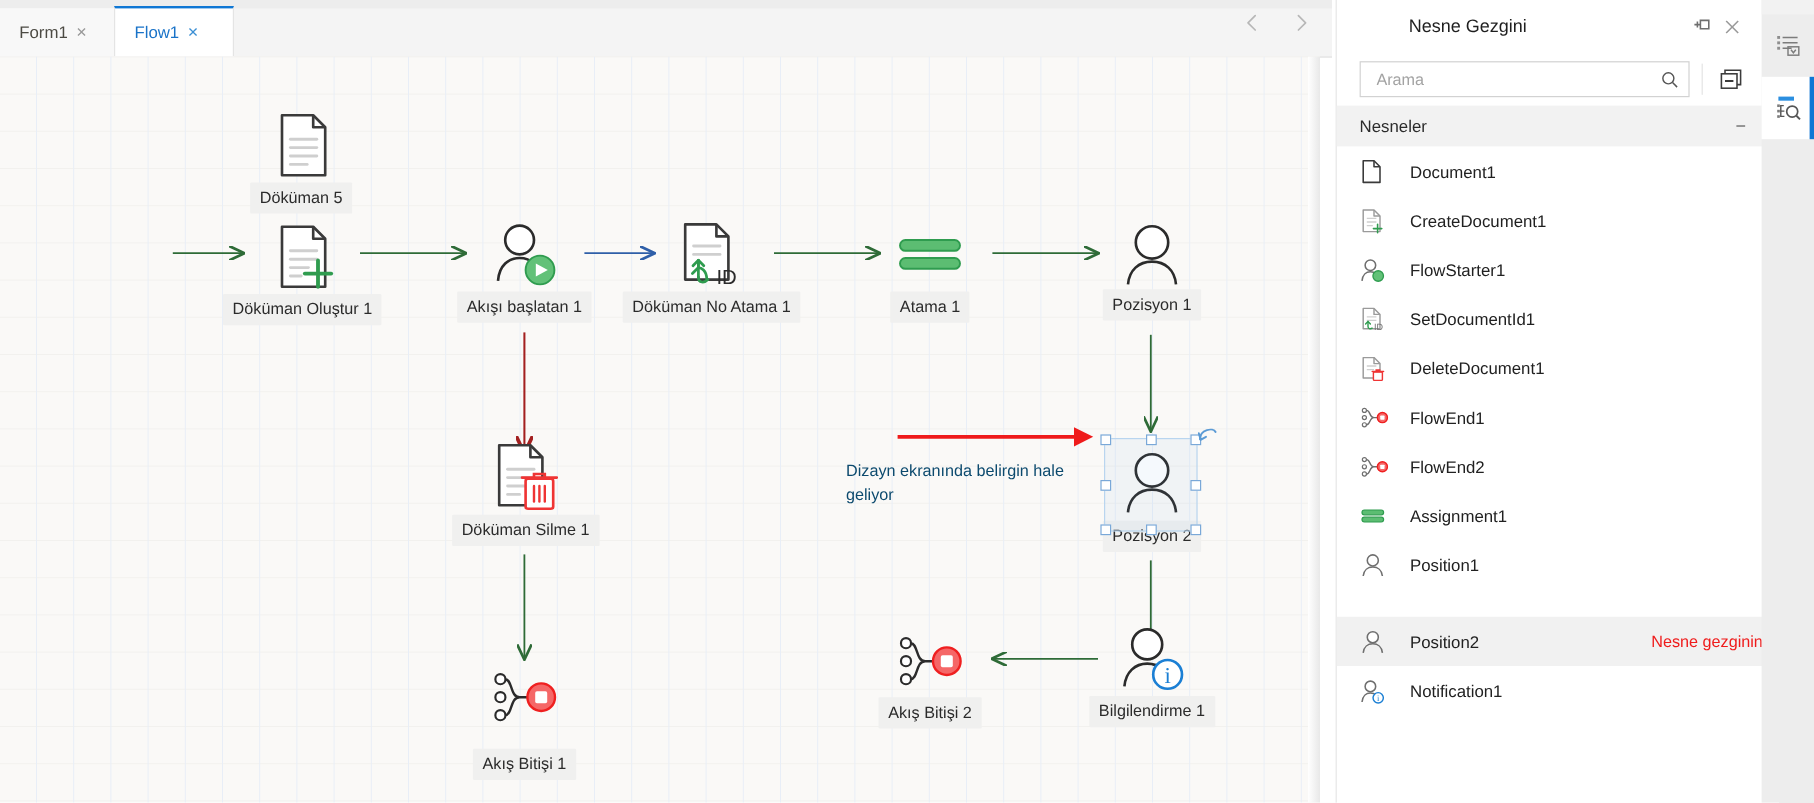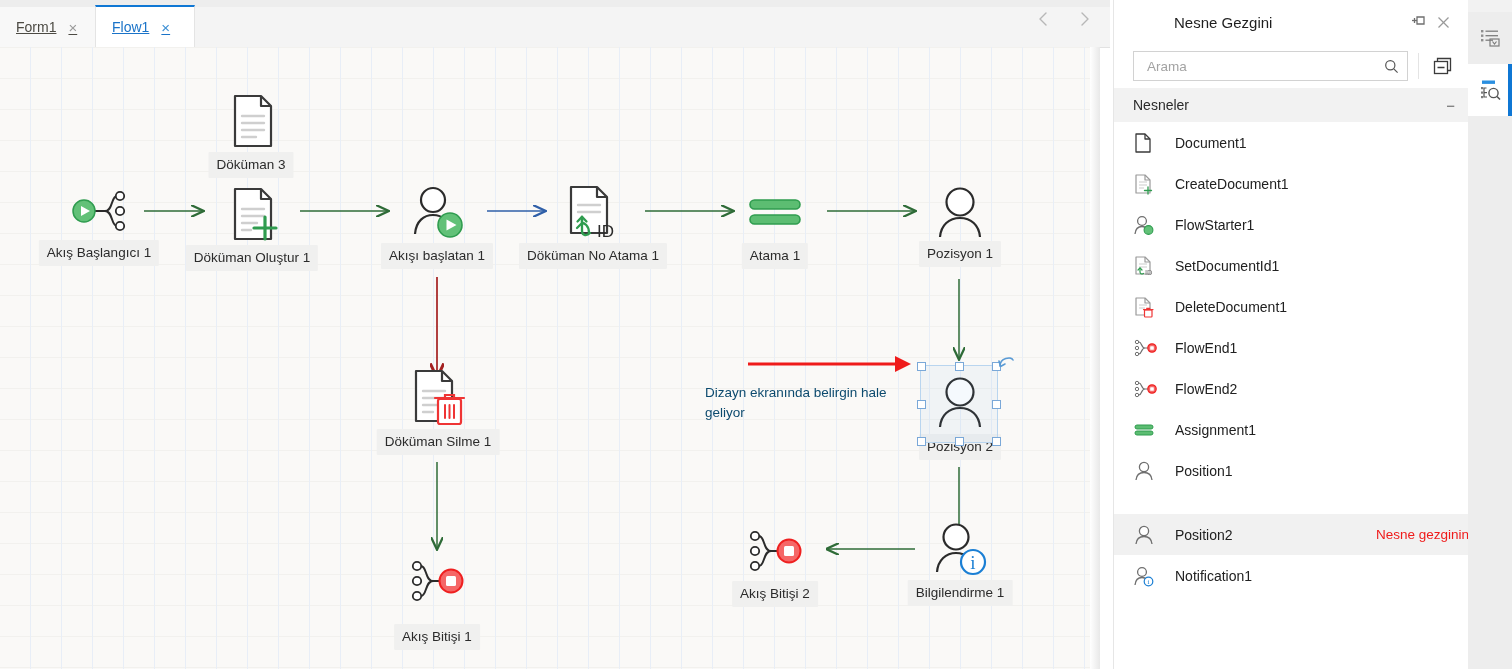--- a/index.html
+++ b/index.html
@@ -12,21 +12,21 @@
   .app{position:relative;width:1512px;height:669px;}
 
   
   .tabstrip{
     position:absolute;left:0;top:0;width:1110px;height:47px;
     background:#f4f4f4;border-bottom:1px solid #e2e2e2;
   }
   .tabstrip .topshade{position:absolute;left:0;top:0;width:100%;height:7px;background:#ededed;}
   .tab{
     position:absolute;top:7px;height:40px;display:flex;align-items:center;
-    gap:12px;padding:0 14px 0 16px;box-sizing:border-box;font-size:14px;cursor:pointer;text-decoration:underline;
+    gap:7px;padding:0 14px 0 16px;box-sizing:border-box;font-size:14px;cursor:pointer;
   }
   .tab .tab-x{font-size:15px;line-height:1;color:#9a9a9a;font-family:"Liberation Sans",sans-serif;}
   .tab.inactive{left:0;width:95px;background:#f8f8f8;color:#4c4a43;}
   .tab.active{
     left:95px;width:100px;background:#ffffff;color:#1a73c8;
     border-top:2.5px solid #0f77d4;border-left:1px solid #e4e4e4;border-right:1px solid #e4e4e4;
     top:5px;height:42px;
   }
   .tab.active .tab-x{color:#3b8fd4;}
 
@@ -187,48 +187,35 @@
       <line x1="959" y1="232" x2="959" y2="312" stroke="#2e6b37" stroke-width="1.5" marker-end="url(#agreen)"></line>
 
       <line x1="959" y1="420" x2="959" y2="500" stroke="#2e6b37" stroke-width="1.5" marker-end="url(#agreen)"></line>
 
       <line x1="915" y1="502" x2="827" y2="502" stroke="#2e6b37" stroke-width="1.5" marker-end="url(#agreenL)"></line>
 
       <line x1="748" y1="317" x2="900" y2="317" stroke="#ef1b1b" stroke-width="3.2"></line>
       <path d="M895,309 L911,317 L895,325 Z" fill="#ef1b1b"></path>
     </svg>
 
-    <div class="node" style="left:60px;top:138px;width:78px;height:52px;">
-      <div class="glyph">
-        <svg width="60" height="52" viewBox="0 0 60 52">
-          <path d="M26 26 H36 M36 26 C44 26 42 11 48 11 M36 26 C44 26 42 41 48 41" stroke="#2b2b2b" stroke-width="2" fill="none"></path>
-          <circle cx="15" cy="26" r="11" fill="#62c178" stroke="#2f9c4f" stroke-width="1.5"></circle>
-          <path d="M12 21 L21 26 L12 31 Z" fill="#ffffff"></path>
-          <circle cx="51" cy="11" r="4.2" fill="#fff" stroke="#2b2b2b" stroke-width="1.8"></circle>
-          <circle cx="51" cy="26" r="4.2" fill="#fff" stroke="#2b2b2b" stroke-width="1.8"></circle>
-          <circle cx="51" cy="41" r="4.2" fill="#fff" stroke="#2b2b2b" stroke-width="1.8"></circle>
-        </svg>
-      </div>
-      <div class="caption" style="top:55px;">Akış Başlangıcı 1</div>
-    </div>
 
     <div class="node" style="left:223px;top:45px;width:56px;height:58px;">
       <div class="glyph">
         <svg width="56" height="58" viewBox="0 0 56 58">
           <path d="M12 4 H38 L48 14 V54 H12 Z" fill="#fff" stroke="#3a3a3a" stroke-width="2.2" stroke-linejoin="round"></path>
           <path d="M38 4 V14 H48" fill="none" stroke="#3a3a3a" stroke-width="2.2" stroke-linejoin="round"></path>
           <g stroke="#cfcfcf" stroke-width="2.4" stroke-linecap="round">
             <line x1="19" y1="24" x2="41" y2="24"></line>
               <line x1="19" y1="31" x2="41" y2="31"></line>
             <line x1="19" y1="38" x2="41" y2="38"></line>
               <line x1="19" y1="45" x2="33" y2="45"></line>
           </g>
         </svg>
       </div>
-      <div class="caption" style="top:60px;">Döküman 3</div>
+      <div class="caption" style="top:60px;">Döküman 5</div>
     </div>
 
     <div class="node" style="left:223px;top:138px;width:58px;height:58px;">
       <div class="glyph">
         <svg width="58" height="58" viewBox="0 0 58 58">
           <path d="M12 4 H38 L48 14 V54 H12 Z" fill="#fff" stroke="#3a3a3a" stroke-width="2.2" stroke-linejoin="round"></path>
           <path d="M38 4 V14 H48" fill="none" stroke="#3a3a3a" stroke-width="2.2" stroke-linejoin="round"></path>
           <g stroke="#cfcfcf" stroke-width="2.4" stroke-linecap="round">
             <line x1="19" y1="24" x2="41" y2="24"></line>
               <line x1="19" y1="31" x2="41" y2="31"></line>

